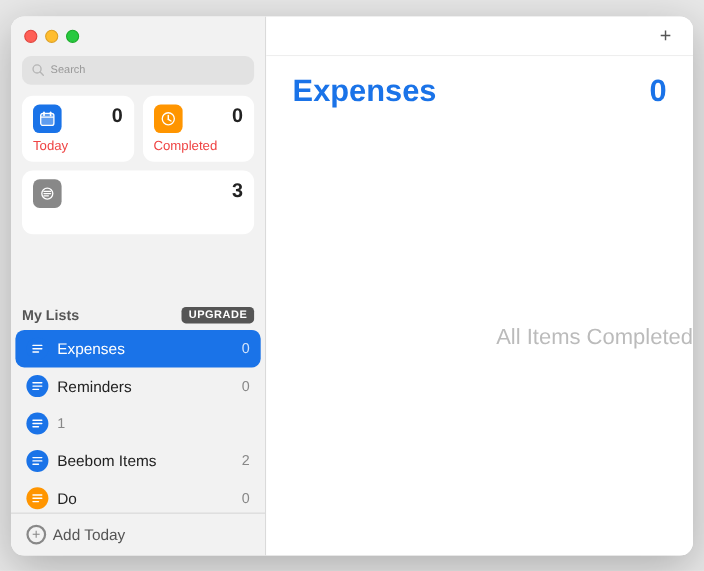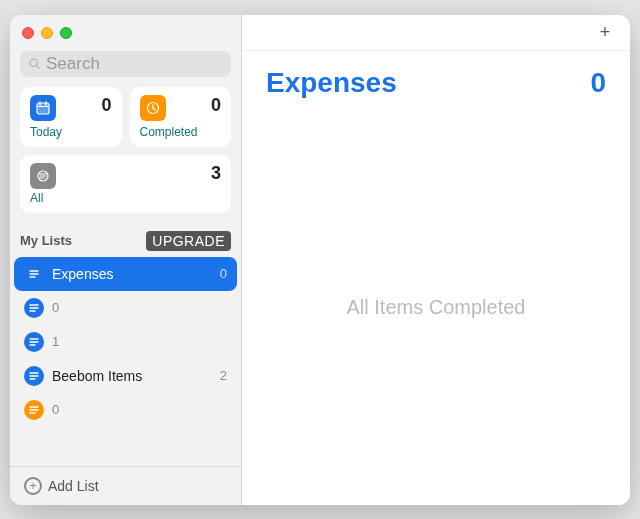--- a/index.html
+++ b/index.html
@@ -100,21 +100,21 @@
     .icon-today { background: #1a73e8; color: #fff; }
     .icon-scheduled { background: #ff9500; color: #fff; }
     .icon-all { background: #888; color: #fff; }
     .card-count {
       font-size: 18px;
       font-weight: 600;
       color: #222;
     }
     .card-label {
       font-size: 12px;
-      color: #0f766e;
+      color: #ef4444;
       font-weight: 500;
     }
     .all-card {
       background: #fff;
       border-radius: 10px;
       padding: 8px 10px;
       display: flex;
       flex-direction: column;
       justify-content: space-between;
       min-height: 58px;
@@ -122,31 +122,32 @@
     .all-card .card-top {
       display: flex;
       justify-content: space-between;
       align-items: flex-start;
     }
     .section-header {
       display: flex;
       justify-content: space-between;
       align-items: center;
       padding: 8px 10px 6px 10px;
+      margin-top: 48px;
     }
     .section-title {
       font-size: 13px;
       font-weight: 600;
       color: #555;
     }
     .upgrade-badge {
       background: #555;
       color: #fff;
-      font-size: 14px;
-      font-weight: 400;
+      font-size: 10px;
+      font-weight: 700;
       padding: 2px 6px;
       border-radius: 4px;
       letter-spacing: 0.5px;
     }
     .list-items {
       flex: 1;
       overflow: hidden;
     }
     .list-item {
       display: flex;
@@ -248,21 +249,21 @@
     }
     .main-count {
       font-size: 28px;
       font-weight: 700;
       color: #1a73e8;
     }
     .main-body {
       flex: 1;
       display: flex;
       align-items: center;
-      justify-content: center;
+      justify-content: flex-end;
     }
     .empty-message {
       font-size: 20px;
       color: #bbb;
       font-weight: 400;
     }
   </style>
 </head>
 <body>
 
@@ -274,21 +275,21 @@
       <span class="traffic-btn btn-close"></span>
       <span class="traffic-btn btn-min"></span>
       <span class="traffic-btn btn-max"></span>
     </div>
 
     <div class="search-bar">
       <svg class="search-icon-svg" viewBox="0 0 16 16" fill="none">
         <circle cx="7" cy="7" r="4.5" stroke="#888" stroke-width="1.5"></circle>
         <line x1="10.5" y1="10.5" x2="14" y2="14" stroke="#888" stroke-width="1.5" stroke-linecap="round"></line>
       </svg>
-      <span style="color:#999;font-size:17px;">Search</span>
+      <span style="color:#999;font-size:10px;">Search</span>
     </div>
 
     <div class="smart-cards">
       <div class="smart-row">
 
         <div class="smart-card">
           <div class="card-top">
             <div class="card-icon icon-today">
               <svg width="14" height="14" viewBox="0 0 14 14" fill="none">
                 <rect x="1" y="2" width="12" height="11" rx="2" fill="white" opacity="0.3"></rect>
@@ -323,21 +324,20 @@
           <div class="card-icon icon-all">
             <svg width="14" height="14" viewBox="0 0 14 14" fill="none">
               <circle cx="7" cy="7" r="5" stroke="white" stroke-width="1.2"></circle>
               <line x1="4" y1="5" x2="10" y2="5" stroke="white" stroke-width="1.2" stroke-linecap="round"></line>
               <line x1="4" y1="7" x2="10" y2="7" stroke="white" stroke-width="1.2" stroke-linecap="round"></line>
               <line x1="4" y1="9" x2="8" y2="9" stroke="white" stroke-width="1.2" stroke-linecap="round"></line>
             </svg>
           </div>
           <span class="card-count">3</span>
         </div>
-        <div class="card-label">All</div>
       </div>
     </div>
 
     <div class="section-header">
       <span class="section-title">My Lists</span>
       <span class="upgrade-badge">UPGRADE</span>
     </div>
 
     <div class="list-items">
       <div class="list-item active">
@@ -352,20 +352,21 @@
         <span class="list-item-count">0</span>
       </div>
       <div class="list-item">
         <div class="list-item-icon" style="background:#1a73e8;">
           <svg width="12" height="12" viewBox="0 0 12 12" fill="none">
             <line x1="2" y1="3" x2="10" y2="3" stroke="white" stroke-width="1.3" stroke-linecap="round"></line>
             <line x1="2" y1="6" x2="10" y2="6" stroke="white" stroke-width="1.3" stroke-linecap="round"></line>
             <line x1="2" y1="9" x2="7" y2="9" stroke="white" stroke-width="1.3" stroke-linecap="round"></line>
           </svg>
         </div>
+        <span class="list-item-label">Reminders</span>
         <span class="list-item-count">0</span>
       </div>
       <div class="list-item">
         <div class="list-item-icon" style="background:#1a73e8;">
           <svg width="12" height="12" viewBox="0 0 12 12" fill="none">
             <line x1="2" y1="3" x2="10" y2="3" stroke="white" stroke-width="1.3" stroke-linecap="round"></line>
             <line x1="2" y1="6" x2="10" y2="6" stroke="white" stroke-width="1.3" stroke-linecap="round"></line>
             <line x1="2" y1="9" x2="7" y2="9" stroke="white" stroke-width="1.3" stroke-linecap="round"></line>
           </svg>
         </div>
@@ -383,27 +384,28 @@
         <span class="list-item-count">2</span>
       </div>
       <div class="list-item">
         <div class="list-item-icon" style="background:#ff9500;">
           <svg width="12" height="12" viewBox="0 0 12 12" fill="none">
             <line x1="2" y1="3" x2="10" y2="3" stroke="white" stroke-width="1.3" stroke-linecap="round"></line>
             <line x1="2" y1="6" x2="10" y2="6" stroke="white" stroke-width="1.3" stroke-linecap="round"></line>
             <line x1="2" y1="9" x2="7" y2="9" stroke="white" stroke-width="1.3" stroke-linecap="round"></line>
           </svg>
         </div>
+        <span class="list-item-label">Do</span>
         <span class="list-item-count">0</span>
       </div>
     </div>
 
     <div class="add-list">
       <div class="add-icon-circle">+</div>
-      <span>Add List</span>
+      <span>Add Today</span>
     </div>
   </div>
 
   <div class="main">
     <div class="main-header">
       <div class="add-item-btn">
         <span>+</span>
       </div>
     </div>
     <div class="main-title-row">

